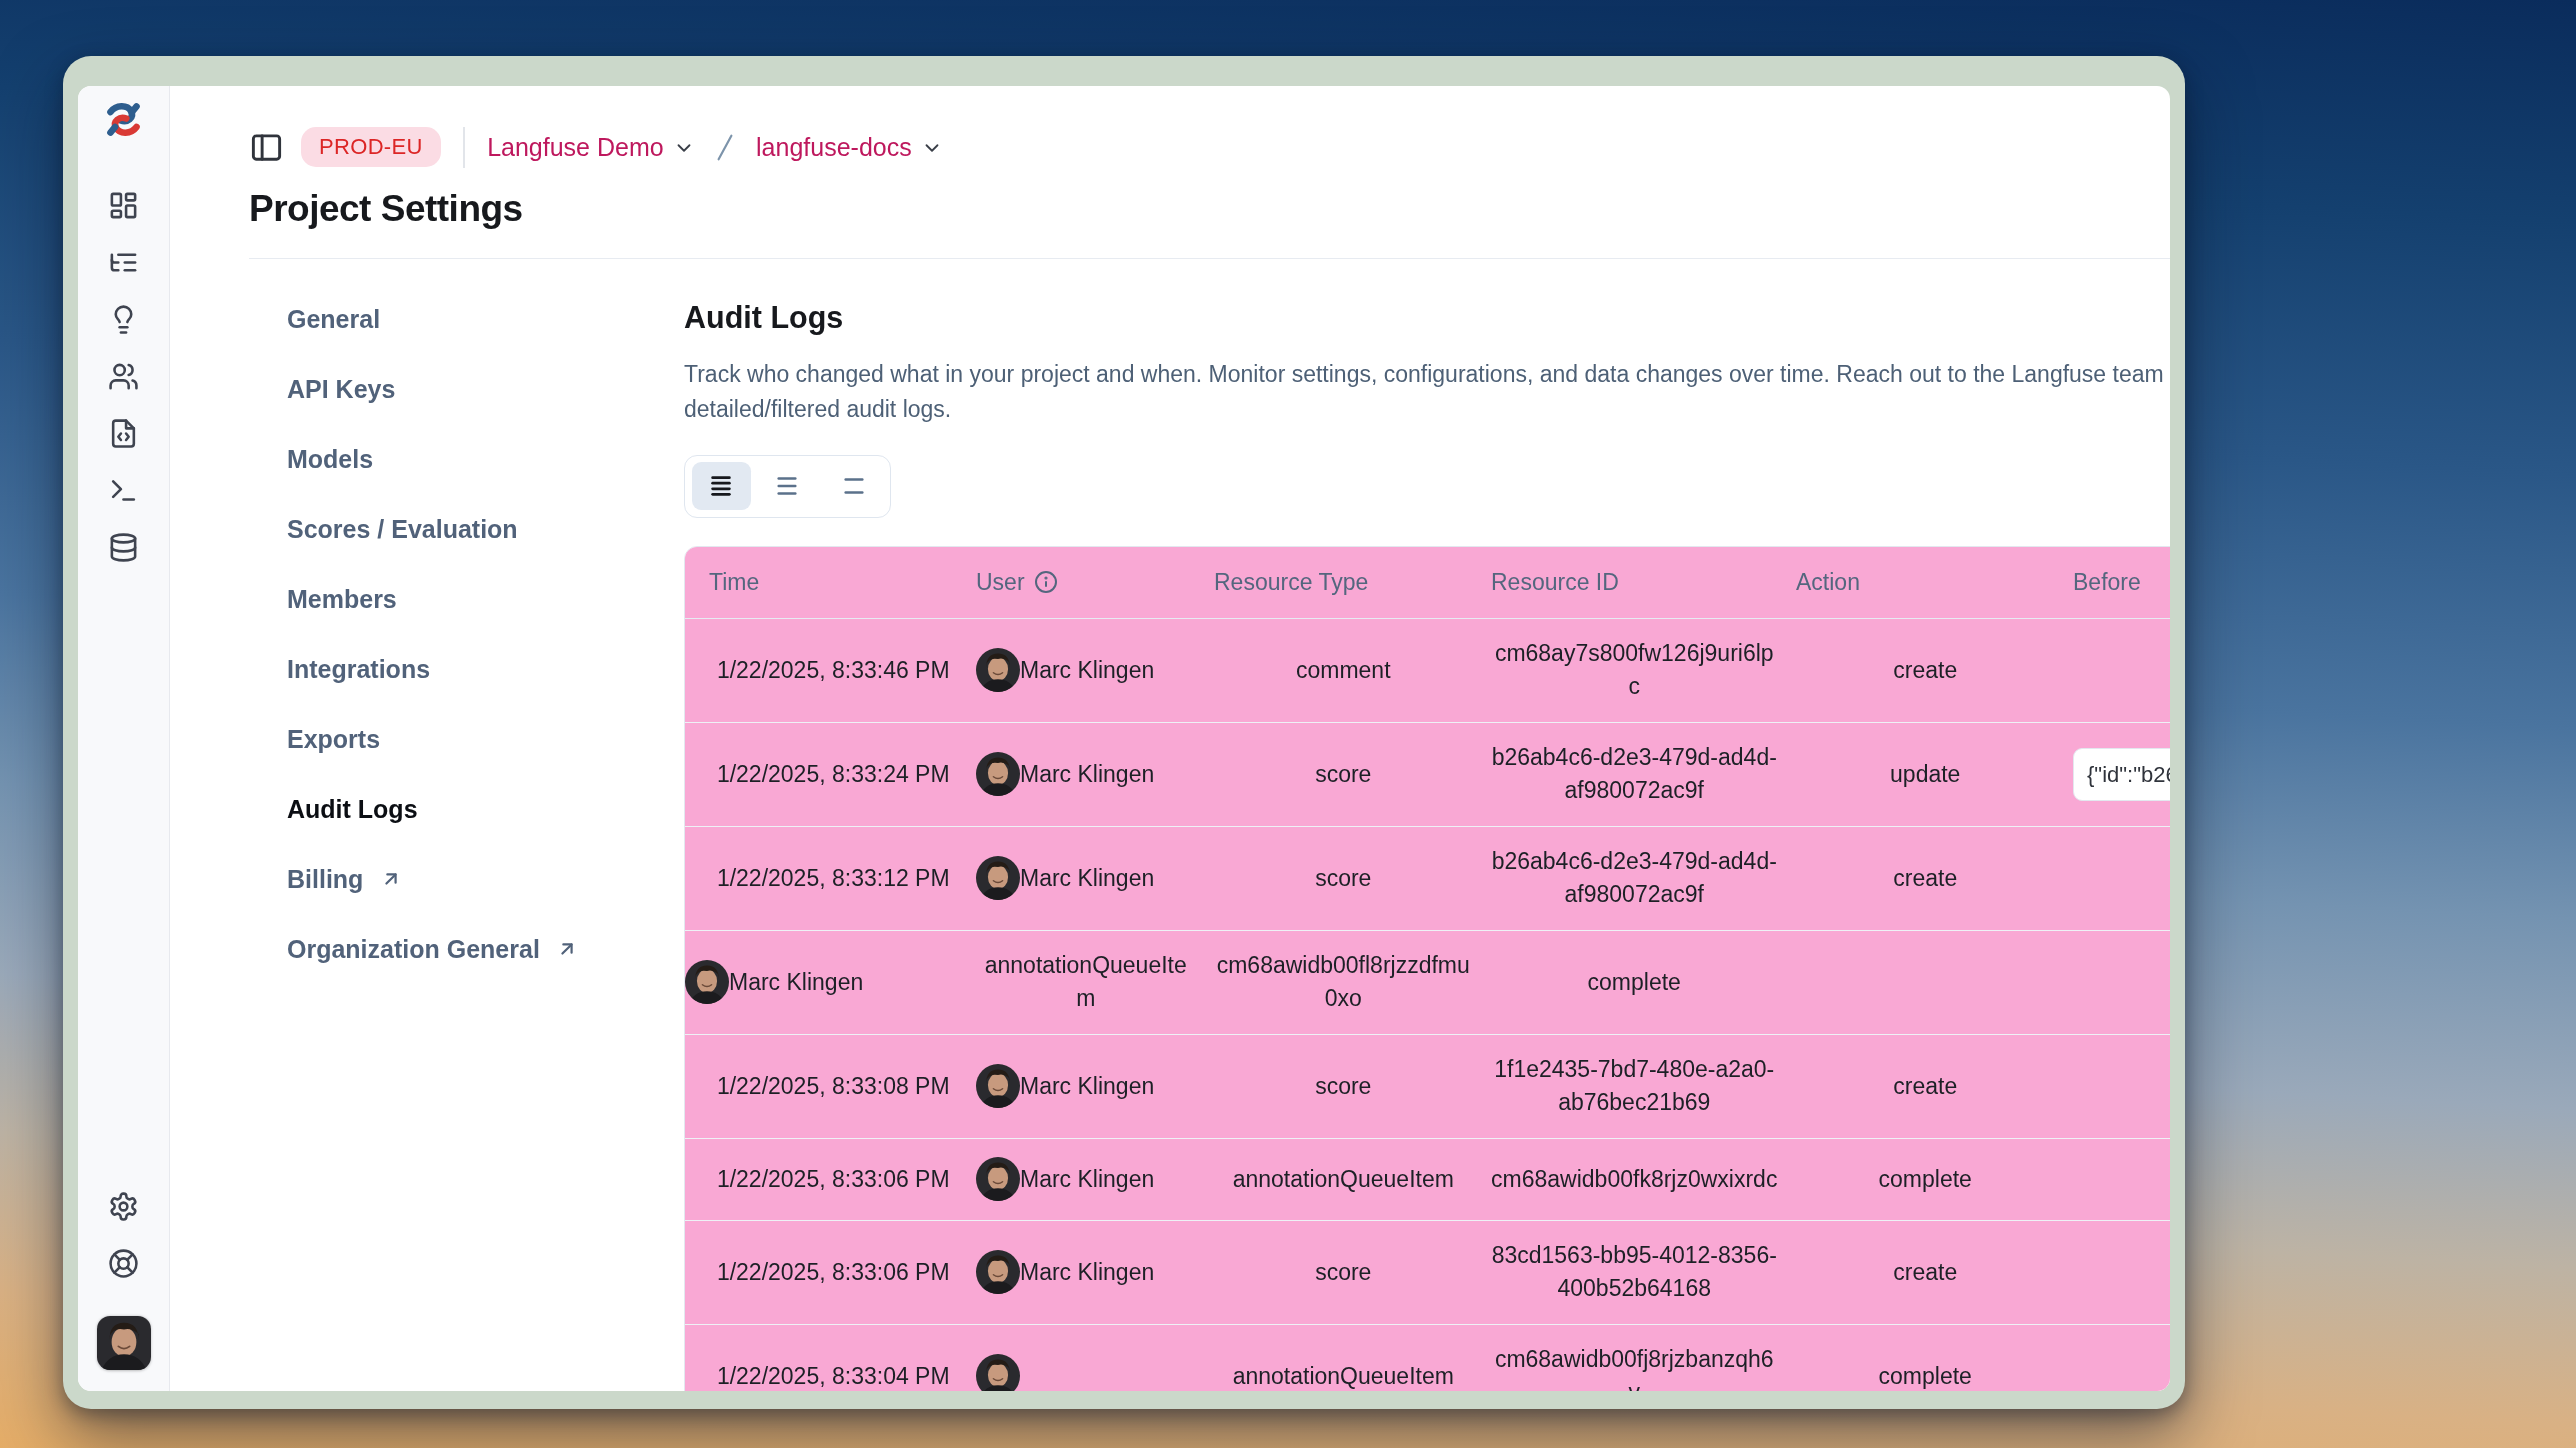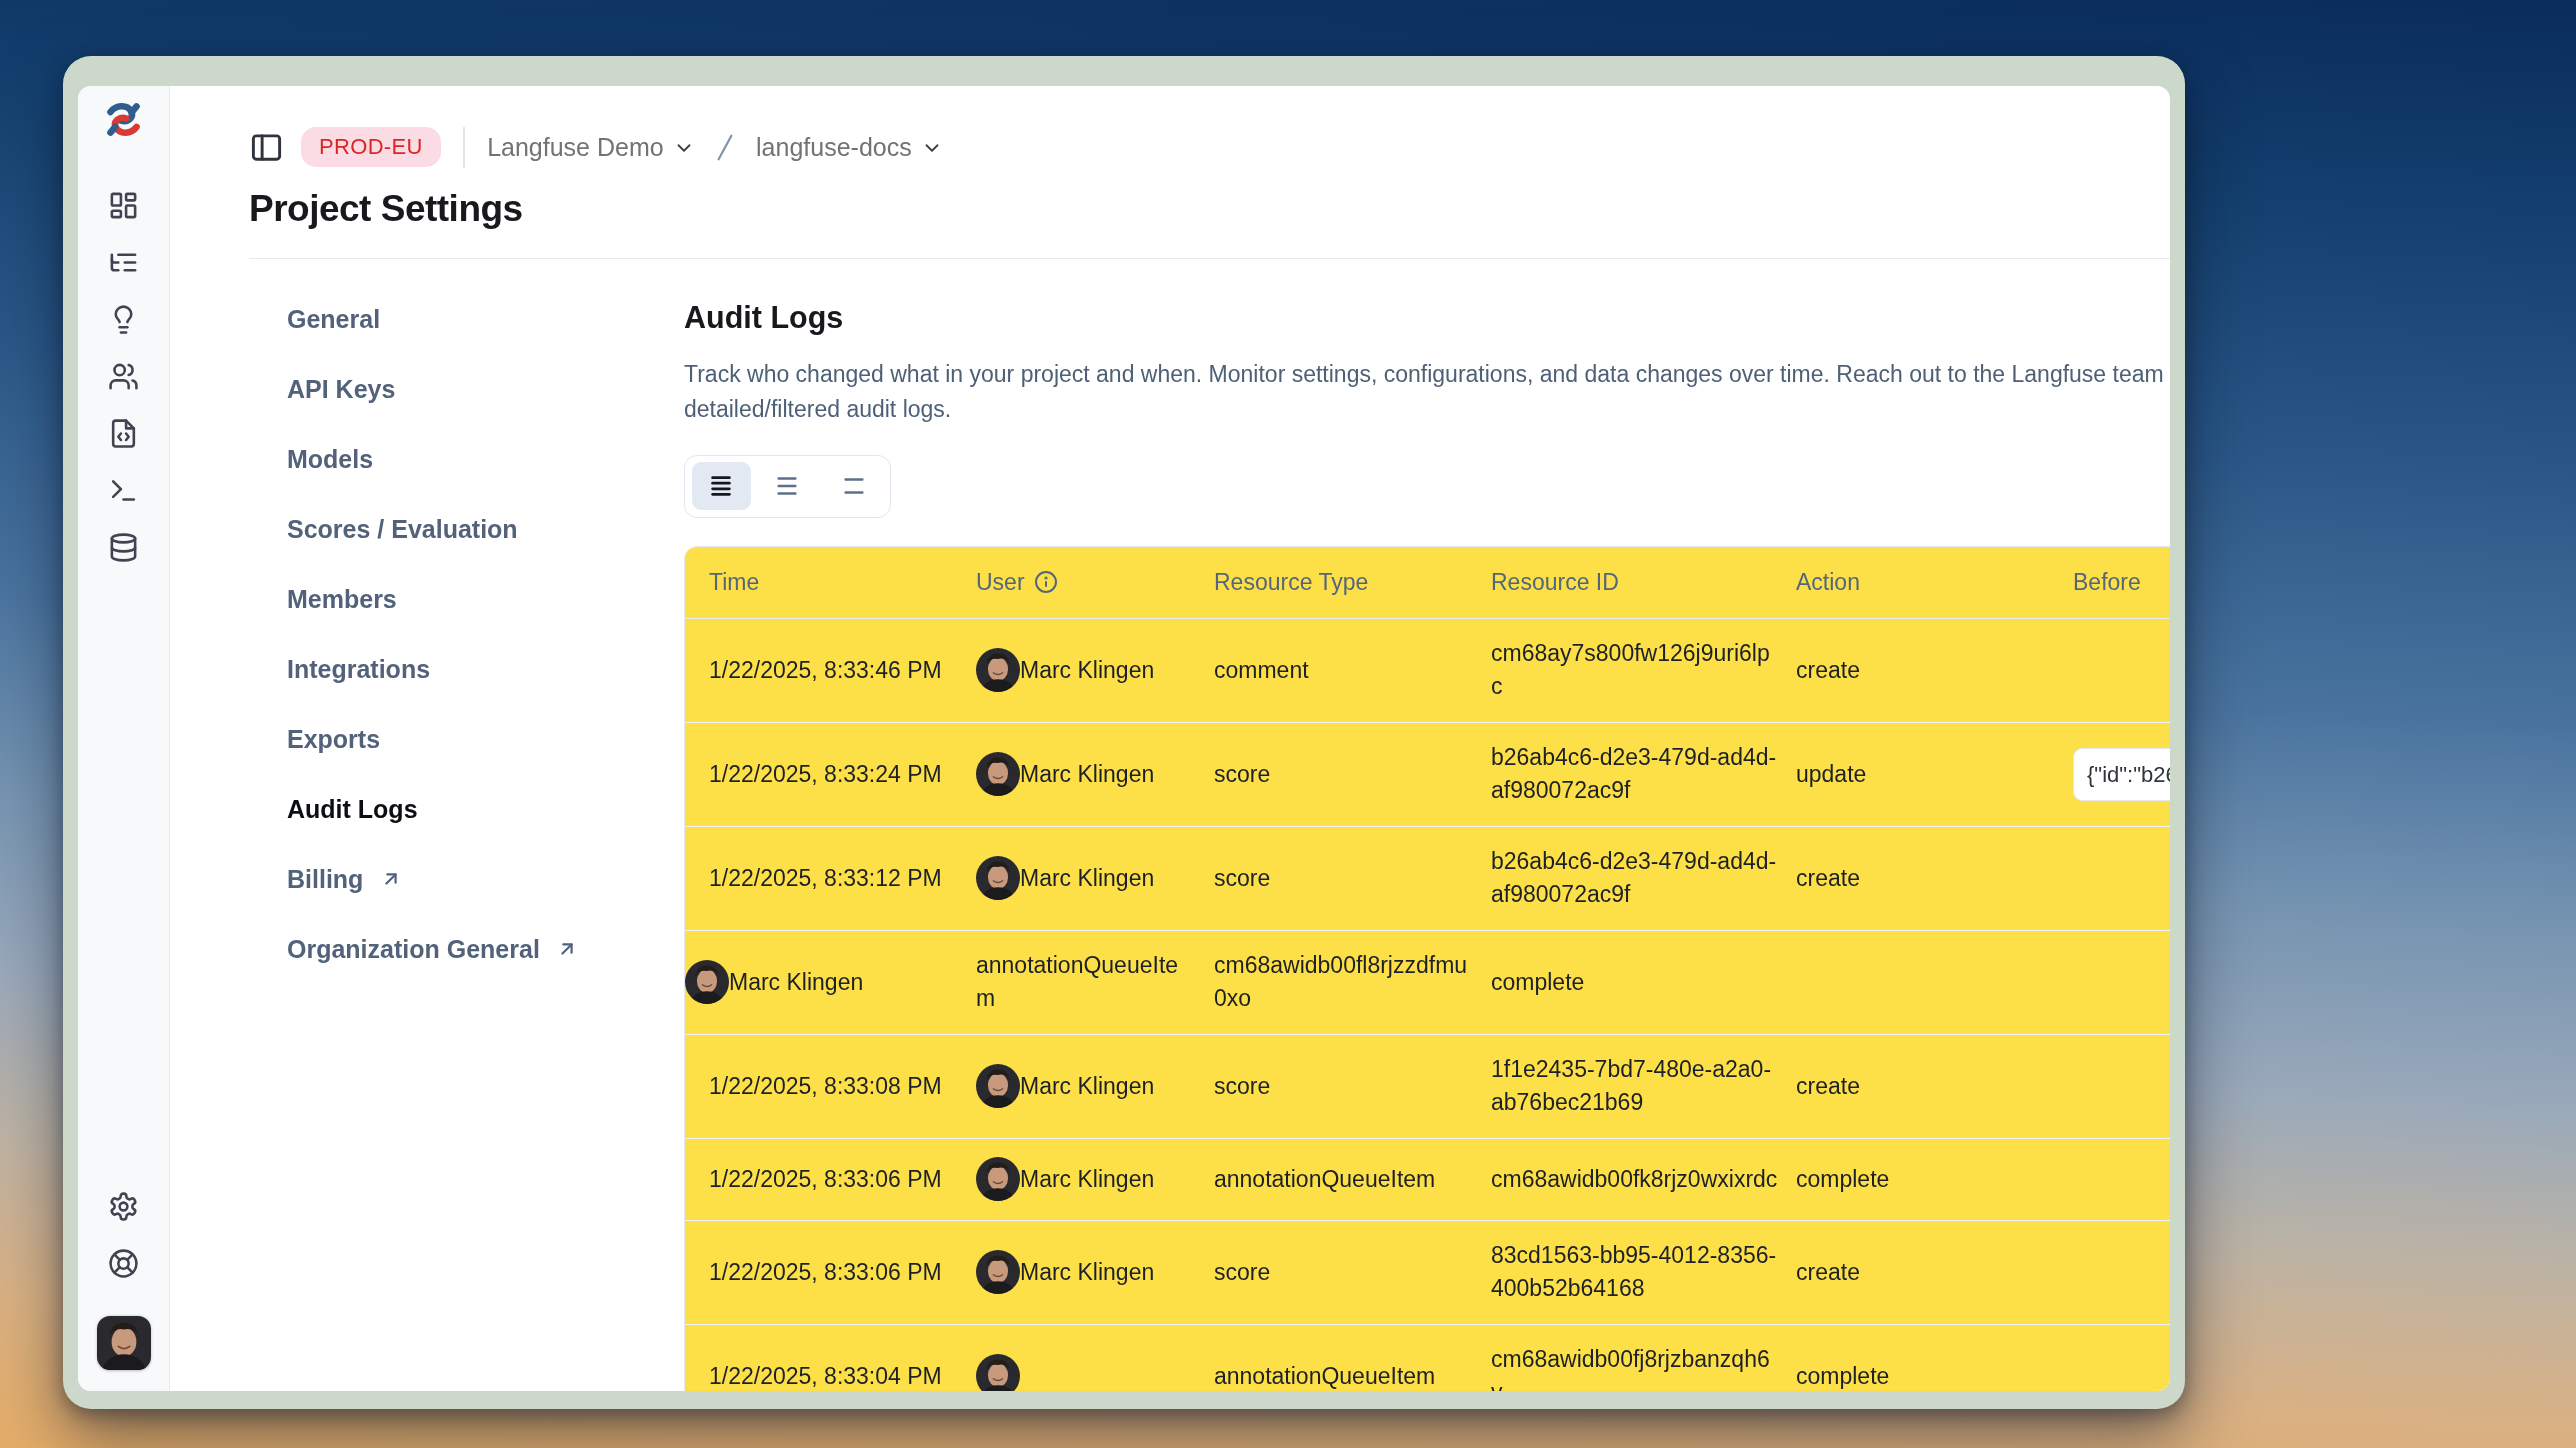--- a/index.html
+++ b/index.html
@@ -44,21 +44,21 @@
   .topbar { display:flex; align-items:center; gap:16.6px; margin-top:35px; height:52px; }
   .panel-toggle { width:35px; height:35px; cursor:pointer; }
   .panel-toggle svg { width:35px; height:35px; stroke:#30343c; stroke-width:2; fill:none;
     stroke-linecap:round; stroke-linejoin:round; }
   .env-badge {
     background:#fbdce4; color:#dc2626; font-size:22px; font-weight:500;
     padding:7.4px 18.5px; border-radius:15px; letter-spacing:0.3px; cursor:default;
   }
   .topbar .vsep { width:1.8px; height:41px; background:#e2e5ea; margin:0 5.5px; }
   .crumb { display:flex; align-items:center; gap:9.2px; cursor:pointer; }
-  .crumb .crumb-label { font-size:25px; color:#737373; font-weight:500; }
+  .crumb .crumb-label { font-size:25px; color:#be185d; font-weight:500; }
   .crumb svg.chev { width:22px; height:22px; stroke:#3a3f48; stroke-width:2; fill:none;
     stroke-linecap:round; stroke-linejoin:round; margin-top:2.8px; }
   .crumb-slash { width:28px; height:31px; }
   .crumb-slash svg { width:28px; height:31px; stroke:#7d94ab; stroke-width:2.4; fill:none;
     stroke-linecap:round; }
   .page-title { font-size:37px; font-weight:700; color:#17191d; letter-spacing:-0.5px;
     margin-top:15px; }
   .title-divider { height:0.9px; background:#e7ebf1; margin-top:28px; }
   
   .content { display:flex; flex:1; min-height:0; }
@@ -86,21 +86,21 @@
   .toggle-btn.selected { background:#e2e9f2; }
   .toggle-btn svg { width:26px; height:26px; stroke:#5b718b; stroke-width:2.6; fill:none;
     stroke-linecap:round; }
   .toggle-btn.selected svg { stroke:#16181d; stroke-width:3; }
   
   .table {
     margin-top:28px; border:1.8px solid #e3e8ef; border-radius:13px; overflow:hidden;
     background:#fff;
   }
   .tr { display:grid; grid-template-columns:291px 238px 277px 305px 277px 1fr;
-    align-items:center; border-bottom:1.8px solid #eef1f6; background:#fde047; }
+    align-items:center; border-bottom:1.8px solid #eef1f6; background:#f9a8d4;text-align:center; }
   .tr:last-child { border-bottom:none; }
   .tr.thead { border-bottom:1.8px solid #e6ebf2; }
   .th {
     font-size:23px; color:#54667e; font-weight:500; padding:22px 18.5px 22px 0;
     display:flex; align-items:center; gap:9.2px;
   }
   .th:first-child { padding-left:24px; }
   .th svg.info { width:24px; height:24px; stroke:#54667e; stroke-width:2; fill:none;
     stroke-linecap:round; cursor:pointer; }
   .td { font-size:23px; color:#1d2026; padding:18.5px 18.5px 18.5px 0; line-height:33px;

